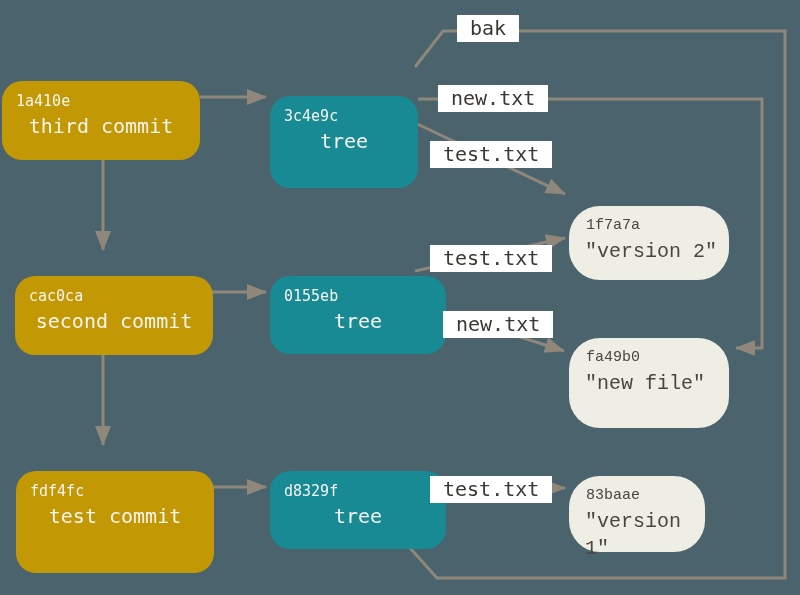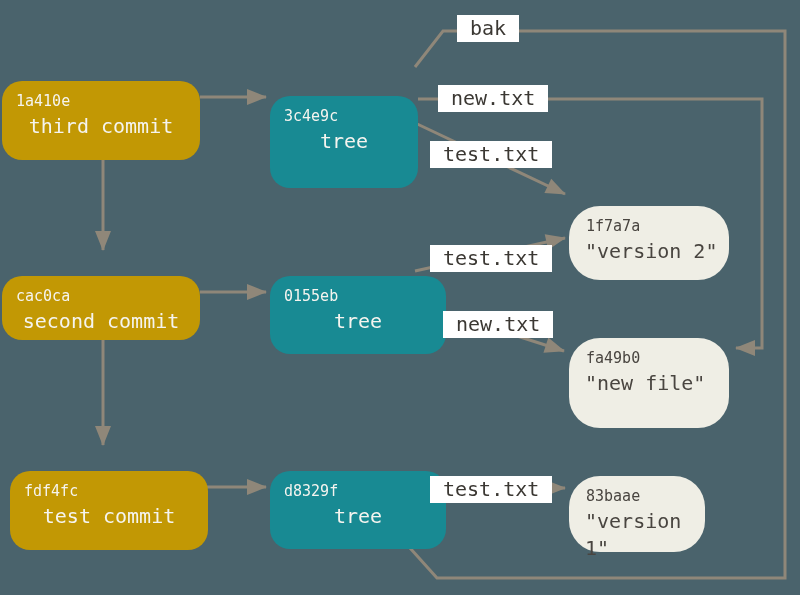--- a/index.html
+++ b/index.html
@@ -15,21 +15,21 @@
     font-family:"DejaVu Sans Mono","Liberation Mono",monospace;
   }
   .edges{position:absolute;left:0;top:0;width:800px;height:595px;}
   .edges path{stroke:var(--edge);stroke-width:3;fill:none;}
   .node{position:absolute;border-radius:20px;box-sizing:border-box;padding-top:10px;margin-top:24px;}
   .node .hash{font-size:15px;line-height:20px;padding-left:14px;}
   .node .nlabel{font-size:20px;line-height:27px;margin-top:2px;}
   .commit{background:var(--commit-bg);color:var(--node-text);}
   .tree{background:var(--tree-bg);color:var(--node-text);}
   .commit .nlabel,.tree .nlabel{text-align:center;}
-  .blob{background:var(--blob-bg);color:var(--blob-text);border-radius:31px;}
+  .blob{background:var(--blob-bg);color:var(--blob-text);border-radius:31px;font-family:Liberation Mono, monospace;}
   .blob .hash{padding-left:17px;}
   .blob .nlabel{padding-left:16px;text-align:left;}
   .edge-label{
     position:absolute;background:var(--label-bg);color:var(--label-text);
     font-size:20px;line-height:25px;padding:1px 13px;white-space:nowrap;
   }
 </style>
 </head>
 <body>
 
@@ -51,25 +51,25 @@
     <path d="M 413 122 L 565 194" marker-end="url(#arrow)"></path>
     <path d="M 415 271 L 565 238" marker-end="url(#arrow)"></path>
     <path d="M 417 304 L 564 351" marker-end="url(#arrow)"></path>
     <path d="M 418 488 H 565" marker-end="url(#arrow)"></path>
   </svg>
 
   <div class="node commit" style="left:2px;top:57px;width:198px;height:79px">
     <div class="hash">1a410e</div>
     <div class="nlabel">third commit</div>
   </div>
-  <div class="node commit" style="left:2px;top:252px;width:198px;height:64px">
+  <div class="node commit" style="left:15px;top:252px;width:198px;height:79px">
     <div class="hash">cac0ca</div>
     <div class="nlabel">second commit</div>
   </div>
-  <div class="node commit" style="left:10px;top:447px;width:198px;height:79px">
+  <div class="node commit" style="left:16px;top:447px;width:198px;height:102px">
     <div class="hash">fdf4fc</div>
     <div class="nlabel">test commit</div>
   </div>
 
   <div class="node tree" style="left:270px;top:72px;width:148px;height:92px">
     <div class="hash">3c4e9c</div>
     <div class="nlabel">tree</div>
   </div>
   <div class="node tree" style="left:270px;top:252px;width:176px;height:78px">
     <div class="hash">0155eb</div>

